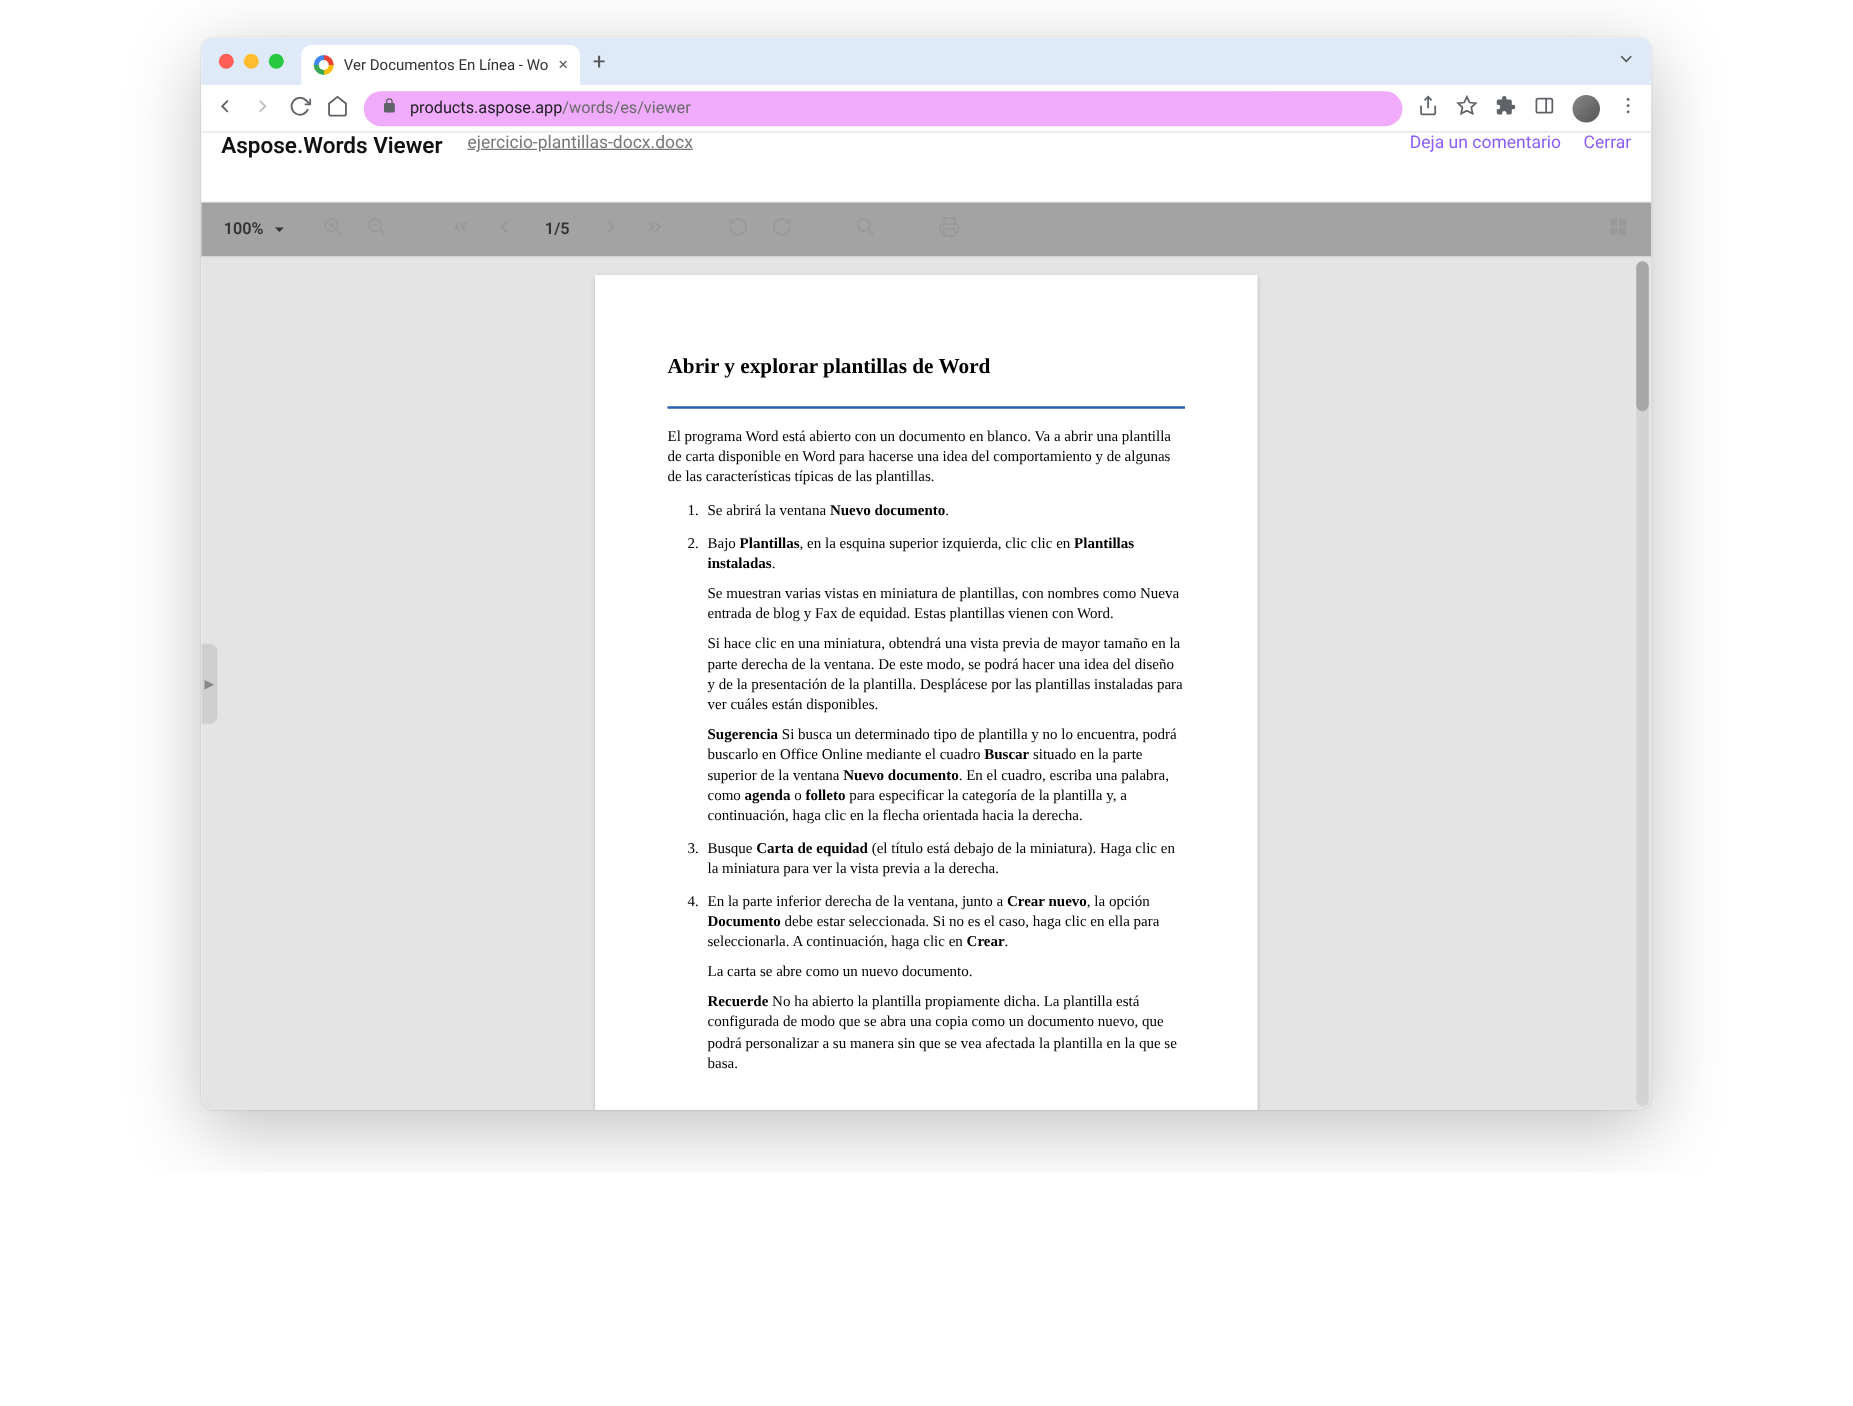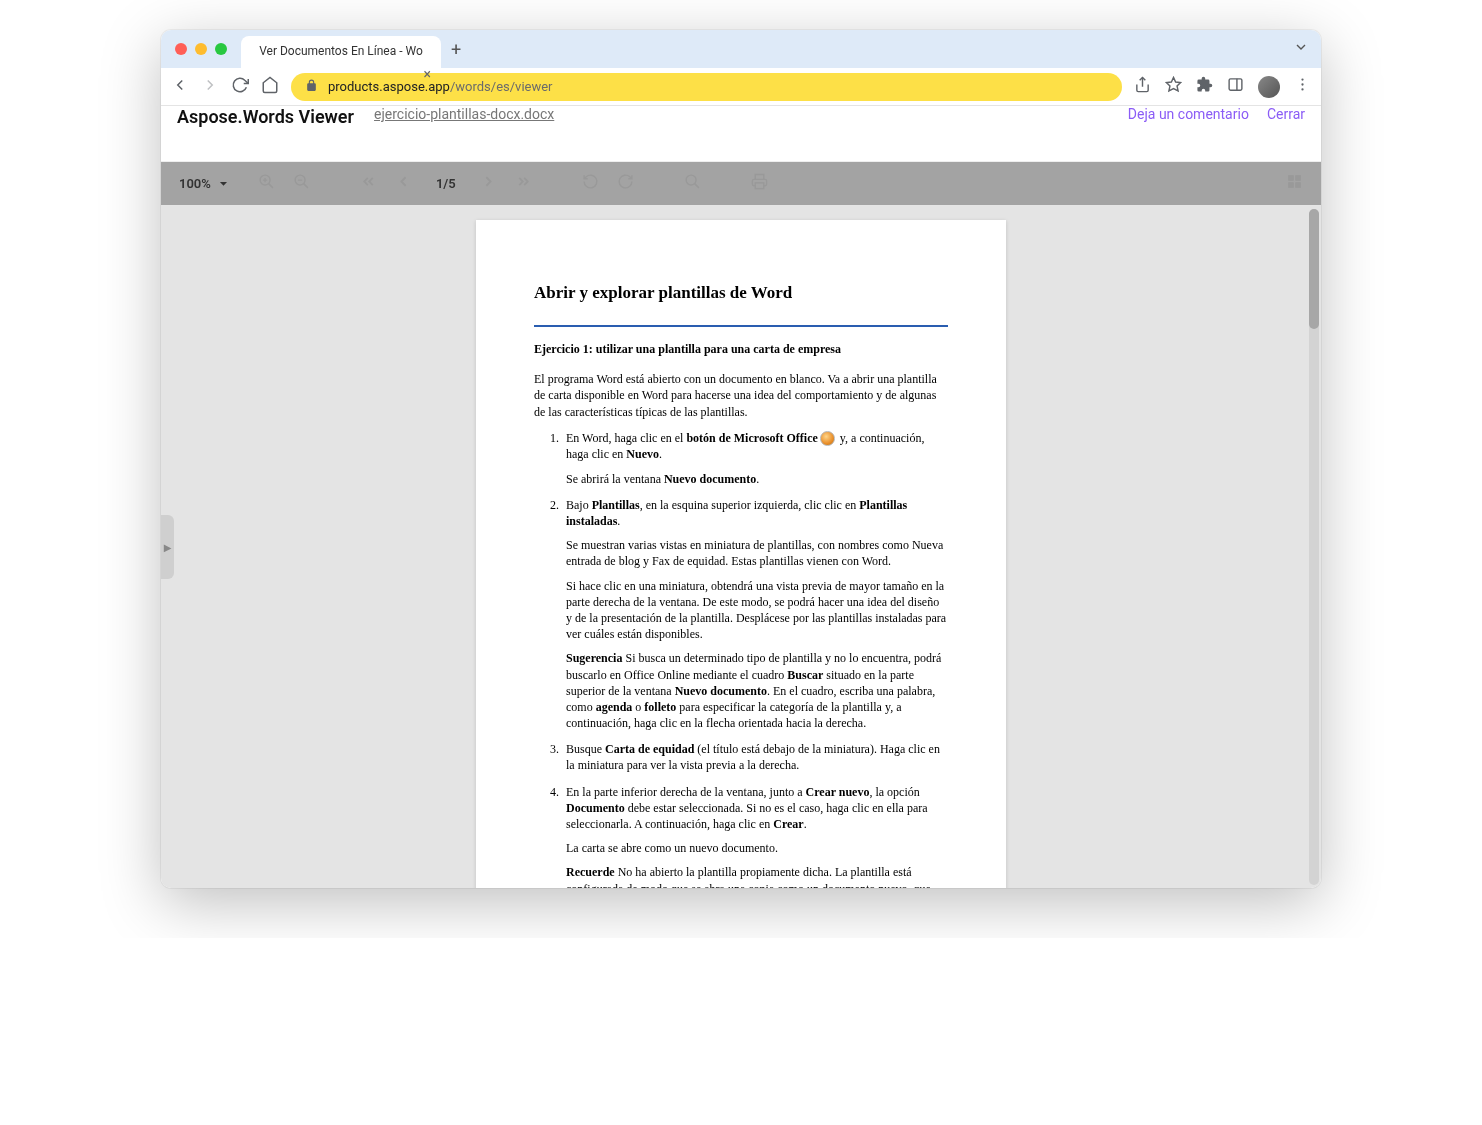--- a/index.html
+++ b/index.html
@@ -38,21 +38,20 @@
   .tab {
     display:flex; align-items:center;
     height:32px; margin-top:6px;
     background:#fff;
     border-radius:8px 8px 0 0;
     padding:0 10px;
     gap:8px;
     font-size:12px;
     color:#333;
     min-width:200px;
-    flex-direction:column;
   }
   .tab .favicon{width:16px;height:16px;border-radius:50%;background:conic-gradient(#ea4335 0 25%,#fbbc05 0 50%,#34a853 0 75%,#4285f4 0);position:relative;}
   .tab .favicon::after{content:"";position:absolute;inset:4px;background:#fff;border-radius:50%;}
   .tab .close{color:#666;font-size:14px;margin-left:auto;}
   .new-tab{margin-left:10px;color:#555;font-size:18px;}
   .tab-strip .chev{margin-left:auto;color:#555;}
 
   .addr-bar {
     height:38px;
     background:#fff;
@@ -60,21 +59,21 @@
     align-items:center;
     padding:0 10px;
     gap:12px;
     border-bottom:1px solid #e4e4e4;
   }
   .nav-icons{display:flex;gap:12px;align-items:center;color:#5f6368;}
   .nav-icons svg{width:18px;height:18px;}
   .disabled{opacity:0.4;}
   .url-box{
     flex:1;
-    background:#fde047;
+    background:#f0abfc;
     border-radius:20px;
     height:28px;
     display:flex;
     align-items:center;
     padding:0 14px;
     gap:10px;
     font-size:13px;
     color:#202124;
   }
   .url-box .lock{color:#5f6368;}
@@ -300,25 +299,23 @@
           <rect x="13" y="13" width="8" height="8"></rect>
         </svg></span>
   </div>
 
   <div class="viewport">
     <div class="sidebar-handle">▶</div>
 
     <div class="page">
       <h1>Abrir y explorar plantillas de Word</h1>
       <div class="rule"></div>
-      <h2>Ejercicio 1: utilizar una plantilla para una carta de empresa</h2>
       <p>El programa Word está abierto con un documento en blanco. Va a abrir una plantilla de carta disponible en Word para hacerse una idea del comportamiento y de algunas de las características típicas de las plantillas.</p>
       <ol>
         <li>
-          <p><span>En Word, haga clic en el </span><b>botón de Microsoft Office</b><span class="office-btn"></span><span> y, a continuación, haga clic en </span><b>Nuevo</b><span>.</span></p>
           <p><span>Se abrirá la ventana </span><b>Nuevo documento</b>.</p>
         </li>
         <li>
           <p><span>Bajo </span><b>Plantillas</b><span>, en la esquina superior izquierda, clic clic en </span><b>Plantillas instaladas</b>.</p>
           <p>Se muestran varias vistas en miniatura de plantillas, con nombres como Nueva entrada de blog y Fax de equidad. Estas plantillas vienen con Word.</p>
           <p>Si hace clic en una miniatura, obtendrá una vista previa de mayor tamaño en la parte derecha de la ventana. De este modo, se podrá hacer una idea del diseño y de la presentación de la plantilla. Desplácese por las plantillas instaladas para ver cuáles están disponibles.</p>
           <p><b>Sugerencia</b><span>    Si busca un determinado tipo de plantilla y no lo encuentra, podrá buscarlo en Office Online mediante el cuadro </span><b>Buscar</b><span> situado en la parte superior de la ventana </span><b>Nuevo documento</b><span>. En el cuadro, escriba una palabra, como </span><b>agenda</b><span> o </span><b>folleto</b><span> para especificar la categoría de la plantilla y, a continuación, haga clic en la flecha orientada hacia la derecha.</span></p>
         </li>
         <li>
           <p><span>Busque </span><b>Carta de equidad</b><span> (el título está debajo de la miniatura). Haga clic en la miniatura para ver la vista previa a la derecha.</span></p>

